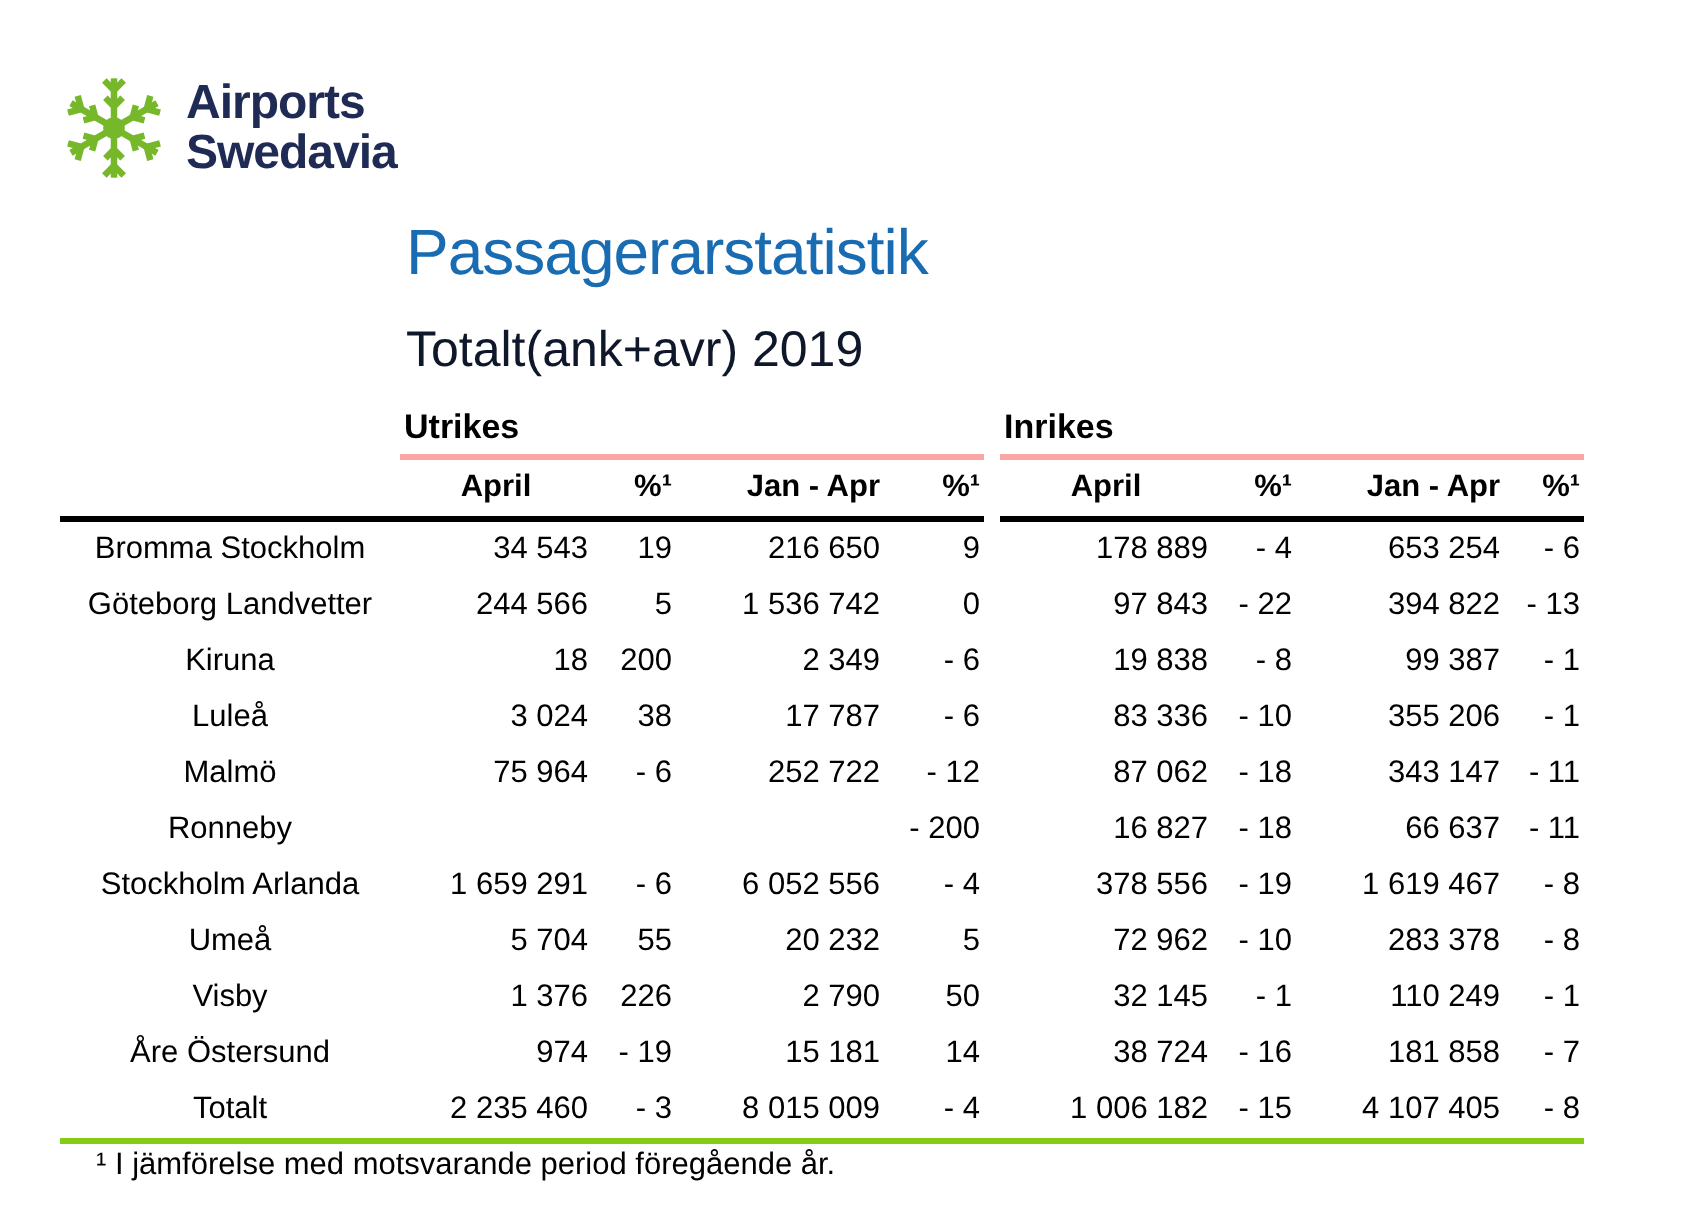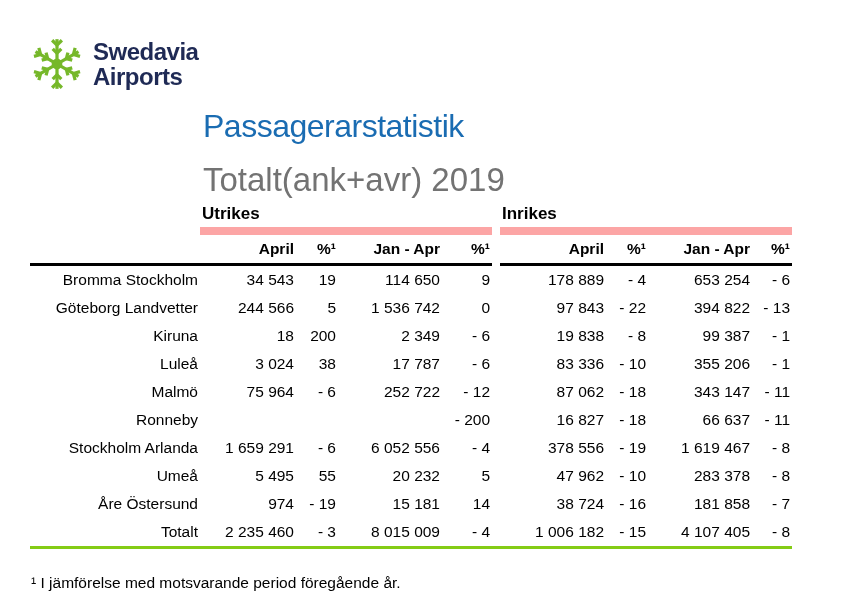--- a/index.html
+++ b/index.html
@@ -38,64 +38,64 @@
     top: 108px;
     font-size: 32px;
     color: #1a6cb2;
     letter-spacing: -0.5px;
     white-space: nowrap;
   }
   .subtitle {
     position: absolute;
     left: 203px;
     top: 161px;
-    font-size: 33px;
-    color: #737373;
+    font-size: 25px;
+    color: #0f172a;
     white-space: nowrap;
   }
 
   
   table.stats {
     position: absolute;
     left: 30px;
     top: 198px;
     width: 762px;
     border-collapse: collapse;
     table-layout: fixed;
     font-size: 15.5px;
   }
   table.stats td { padding: 0 2px; white-space: nowrap; overflow: visible; }
 
   tr.section-row td { height: 26px; vertical-align: bottom; padding-bottom: 3px; }
   .section-label {
     font-size: 17px;
     font-weight: bold;
     text-align: left;
-    border-bottom: 8px solid #fca5a5;
+    border-bottom: 3px solid #fca5a5;
   }
   .section-spacer { border-bottom: none; }
 
   tr.colhead-row td {
     height: 28px;
     font-weight: bold;
     vertical-align: middle;
     border-bottom: 3px solid #000;
   }
   tr.colhead-row td.gap { border-bottom: none; }
 
   tr.data-row td { height: 28px; vertical-align: middle; }
-  td.lbl { text-align: right; }
+  td.lbl { text-align: center; }
   td.num { text-align: right; }
   td.gap { }
 
   tr.total-row td { border-bottom: 3px solid #84cc16; }
 
   .footnote {
     position: absolute;
-    left: 31px;
+    left: 48px;
     top: 574px;
     font-size: 15.5px;
     color: #000;
     white-space: nowrap;
   }
 </style>
 </head>
 <body>
 
 <div class="page">
@@ -112,22 +112,22 @@
         </g>
         <use href="#arm" transform="rotate(60 50 50)"></use>
         <use href="#arm" transform="rotate(120 50 50)"></use>
         <use href="#arm" transform="rotate(180 50 50)"></use>
         <use href="#arm" transform="rotate(240 50 50)"></use>
         <use href="#arm" transform="rotate(300 50 50)"></use>
       </g>
       <circle cx="50" cy="50" r="10" fill="#76b82a"></circle>
     </svg>
     <div class="logo-text">
+      <div>Airports</div>
       <div>Swedavia</div>
-      <div>Airports</div>
     </div>
   </div>
 
   <div class="title">Passagerarstatistik</div>
   <div class="subtitle">Totalt(ank+avr) 2019</div>
 
   <table class="stats">
     <colgroup>
       <col style="width:170px">
       <col style="width:96px">
@@ -158,21 +158,21 @@
         <td class="num">%¹</td>
         <td class="num">Jan - Apr</td>
         <td class="num">%¹</td>
       </tr>
     </tbody>
     <tbody id="rows-body">
         <tr class="data-row">
       <td class="lbl">Bromma Stockholm</td>
       <td class="num">34 543</td>
       <td class="num">19</td>
-      <td class="num">114 650</td>
+      <td class="num">216 650</td>
       <td class="num">9</td>
       <td class="gap"></td>
       <td class="num">178 889</td>
       <td class="num">- 4</td>
       <td class="num">653 254</td>
       <td class="num">- 6</td>
     </tr>
         <tr class="data-row">
       <td class="lbl">Göteborg Landvetter</td>
       <td class="num">244 566</td>
@@ -240,29 +240,41 @@
       <td class="num">6 052 556</td>
       <td class="num">- 4</td>
       <td class="gap"></td>
       <td class="num">378 556</td>
       <td class="num">- 19</td>
       <td class="num">1 619 467</td>
       <td class="num">- 8</td>
     </tr>
         <tr class="data-row">
       <td class="lbl">Umeå</td>
-      <td class="num">5 495</td>
+      <td class="num">5 704</td>
       <td class="num">55</td>
       <td class="num">20 232</td>
       <td class="num">5</td>
       <td class="gap"></td>
-      <td class="num">47 962</td>
+      <td class="num">72 962</td>
       <td class="num">- 10</td>
       <td class="num">283 378</td>
       <td class="num">- 8</td>
+    </tr>
+        <tr class="data-row">
+      <td class="lbl">Visby</td>
+      <td class="num">1 376</td>
+      <td class="num">226</td>
+      <td class="num">2 790</td>
+      <td class="num">50</td>
+      <td class="gap"></td>
+      <td class="num">32 145</td>
+      <td class="num">- 1</td>
+      <td class="num">110 249</td>
+      <td class="num">- 1</td>
     </tr>
         <tr class="data-row">
       <td class="lbl">Åre Östersund</td>
       <td class="num">974</td>
       <td class="num">- 19</td>
       <td class="num">15 181</td>
       <td class="num">14</td>
       <td class="gap"></td>
       <td class="num">38 724</td>
       <td class="num">- 16</td>

